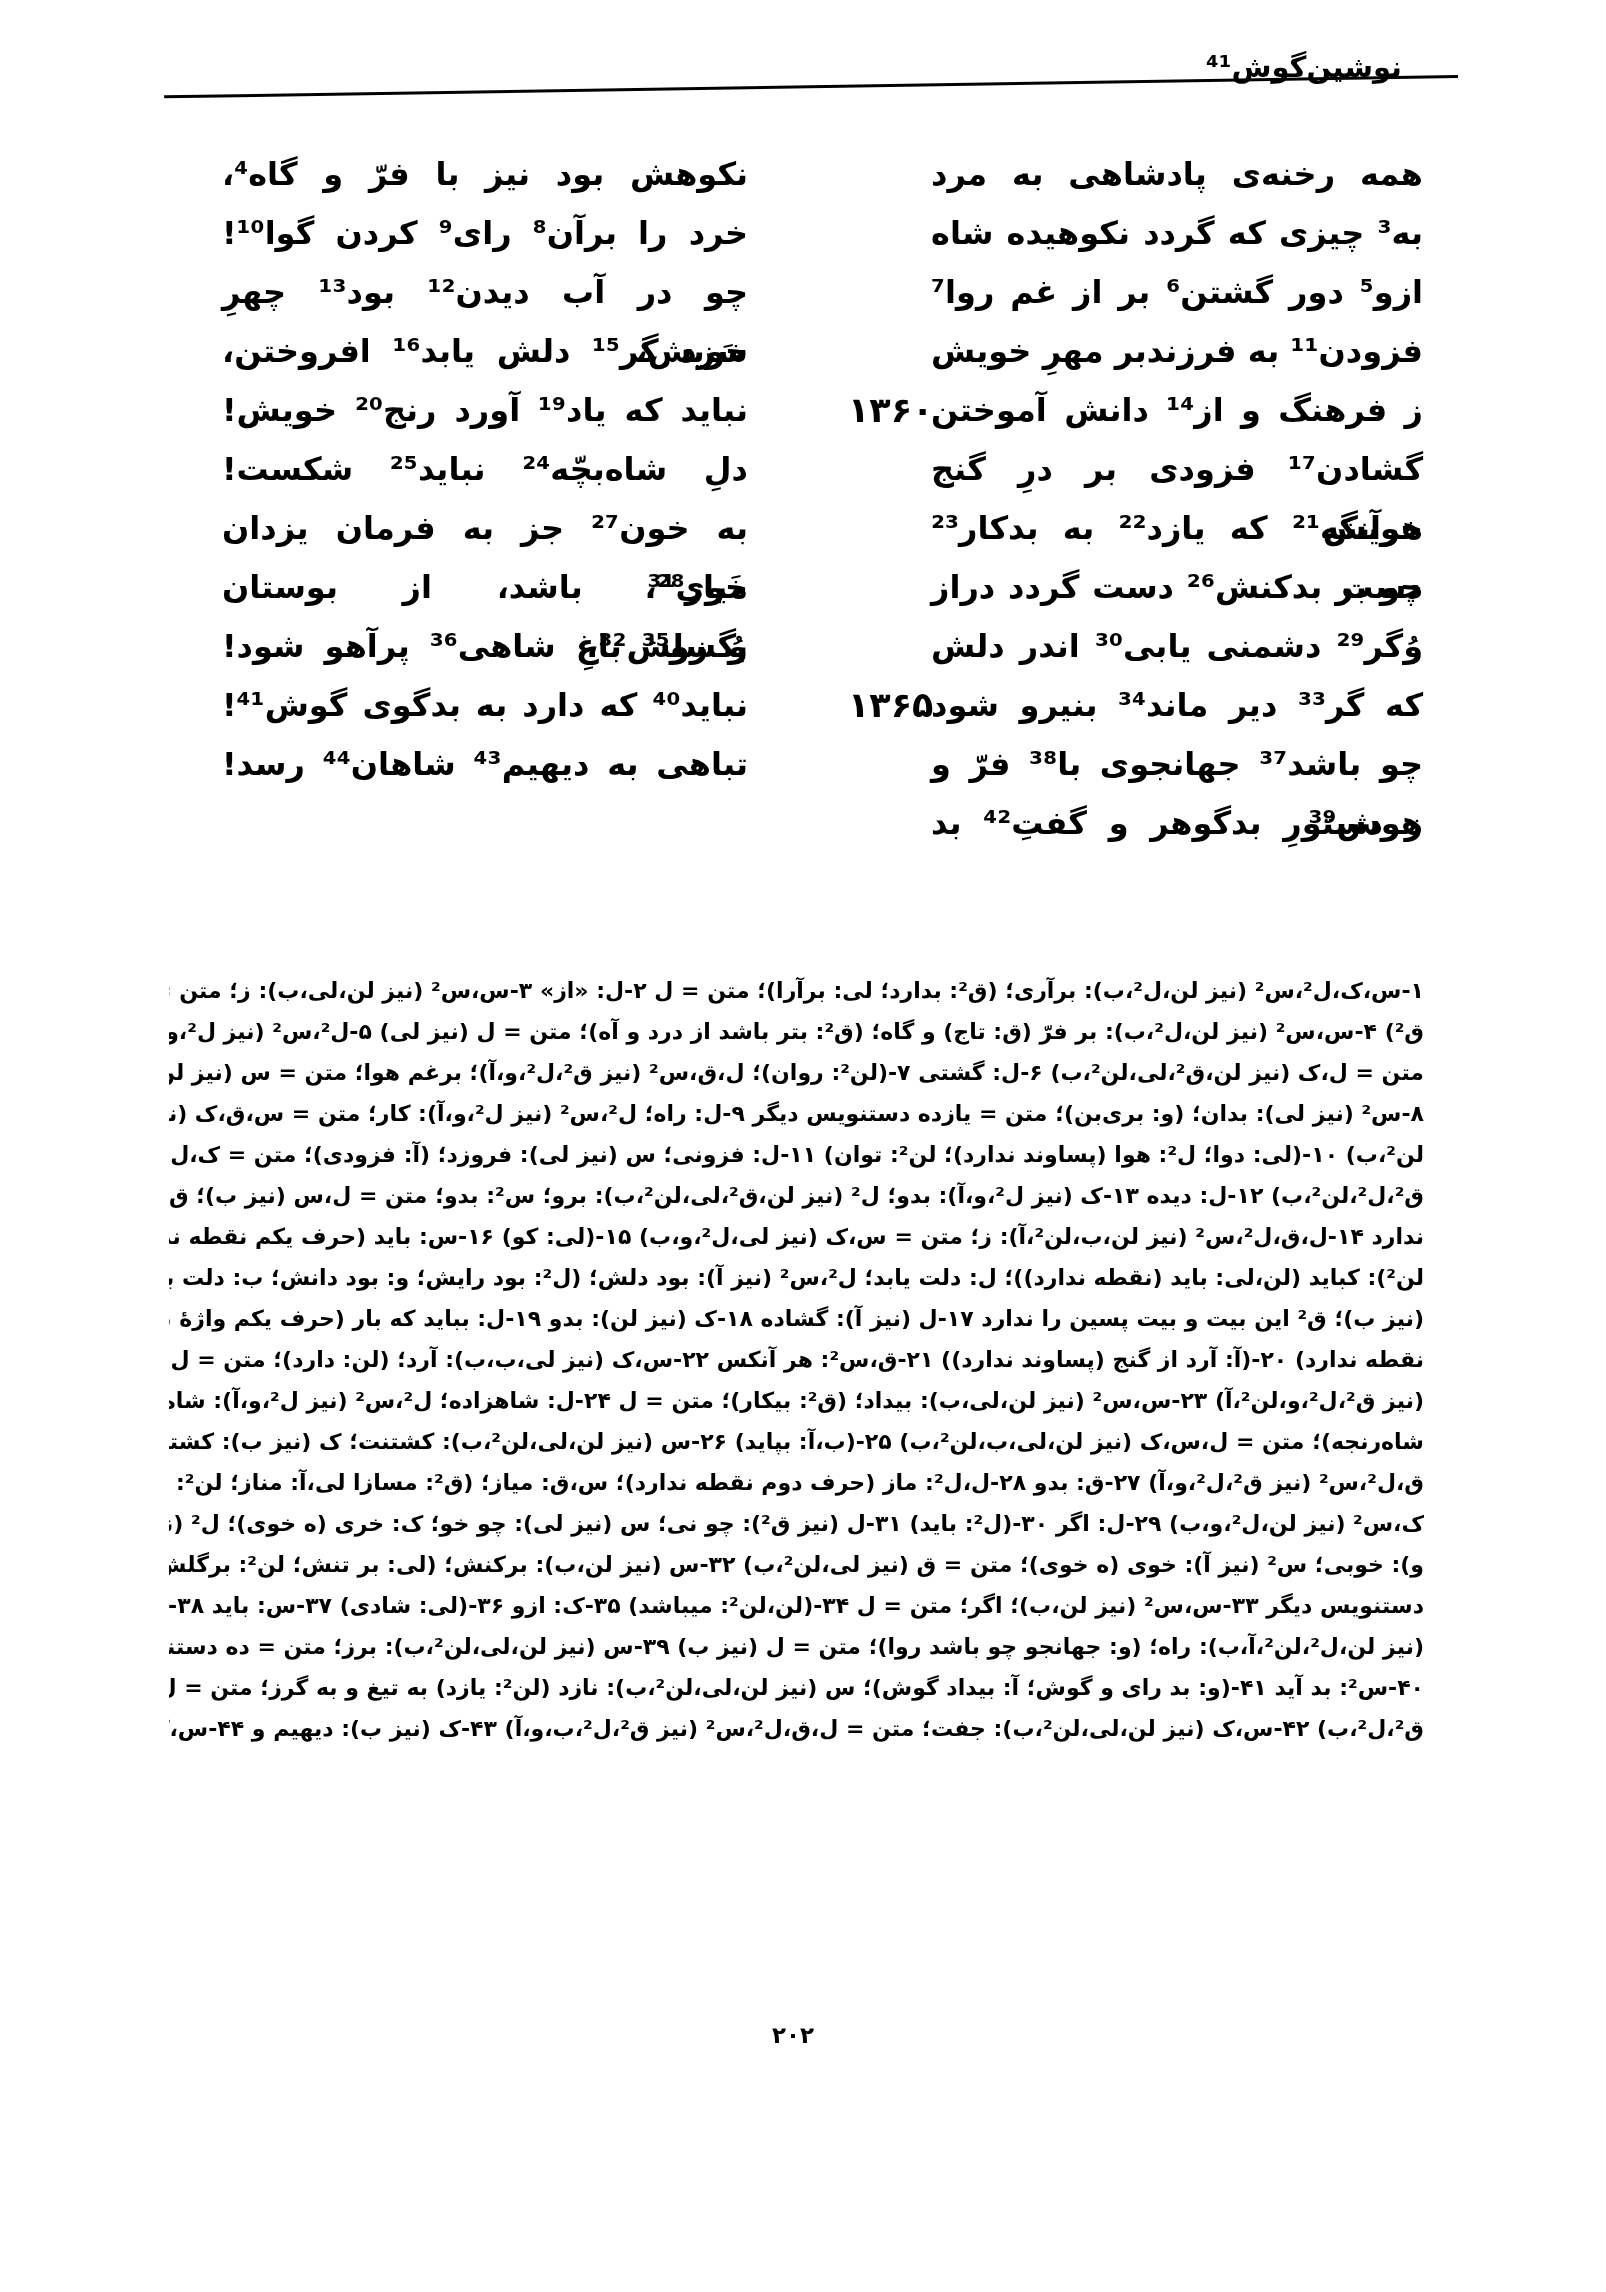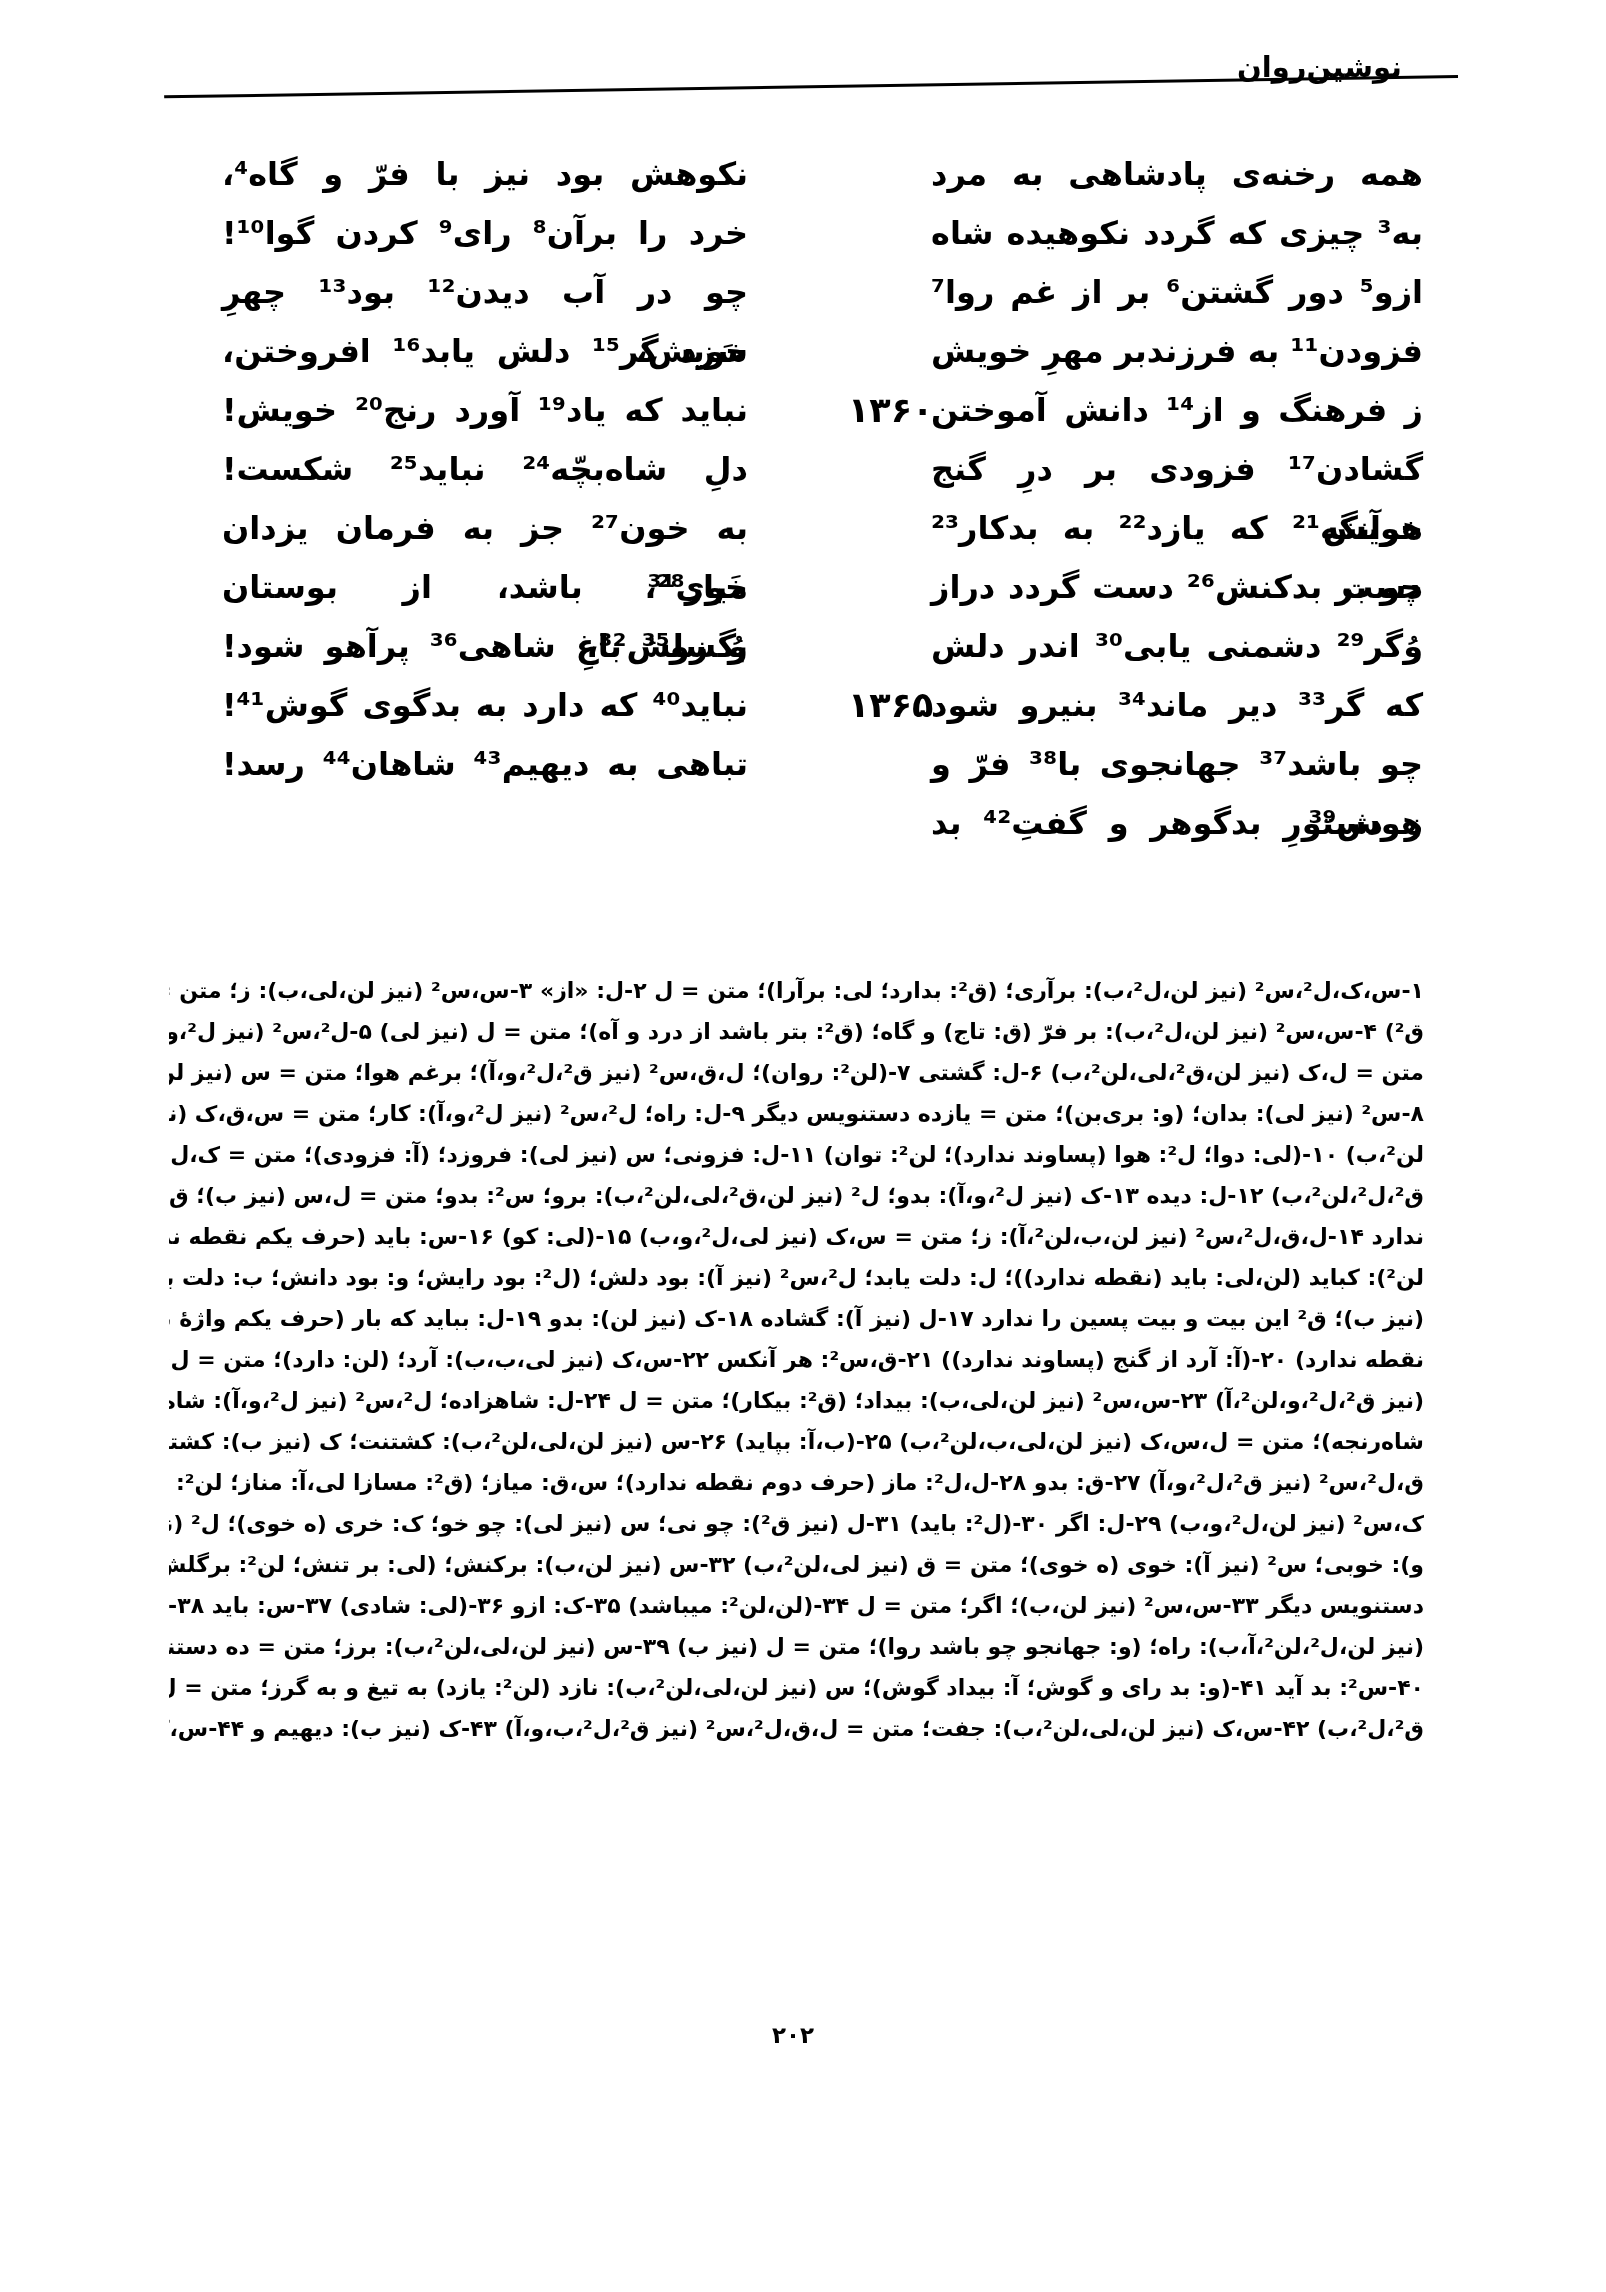--- a/index.html
+++ b/index.html
@@ -41,21 +41,21 @@
   }
   .fn-line.last { text-align-last: right; }
   .page-number {
     position: absolute; top: 2022px; left: 772px; width: 62px;
     text-align: left; font-size: 23px; font-weight: bold; direction: rtl;
   }
 </style>
 </head>
 <body>
 
-<div class="header-title">نوشین‌روان</div>
+<div class="header-title">نوشین‌گوش⁴¹</div>
 <div class="header-rule"></div>
 
 <div class="verse-col right">
   <div class="verse-line"><span class="txt">همه رخنه‌ی پادشاهی به مرد</span></div>
   <div class="verse-line"><span class="txt">به³ چیزی که گردد نکوهیده شاه</span></div>
   <div class="verse-line"><span class="txt">ازو⁵ دور گشتن⁶ بر از غم روا⁷</span></div>
   <div class="verse-line"><span class="txt">فزودن¹¹ به فرزندبر مهرِ خویش</span></div>
   <div class="verse-line"><span class="txt">ز فرهنگ و از¹⁴ دانش آموختن</span><span class="line-number">۱۳۶۰</span></div>
   <div class="verse-line"><span class="txt">گشادن¹⁷ فزودی بر درِ گنج خویش</span></div>
   <div class="verse-line"><span class="txt">هرآنگه²¹ که یازد²² به بدکار²³ دست</span></div>

